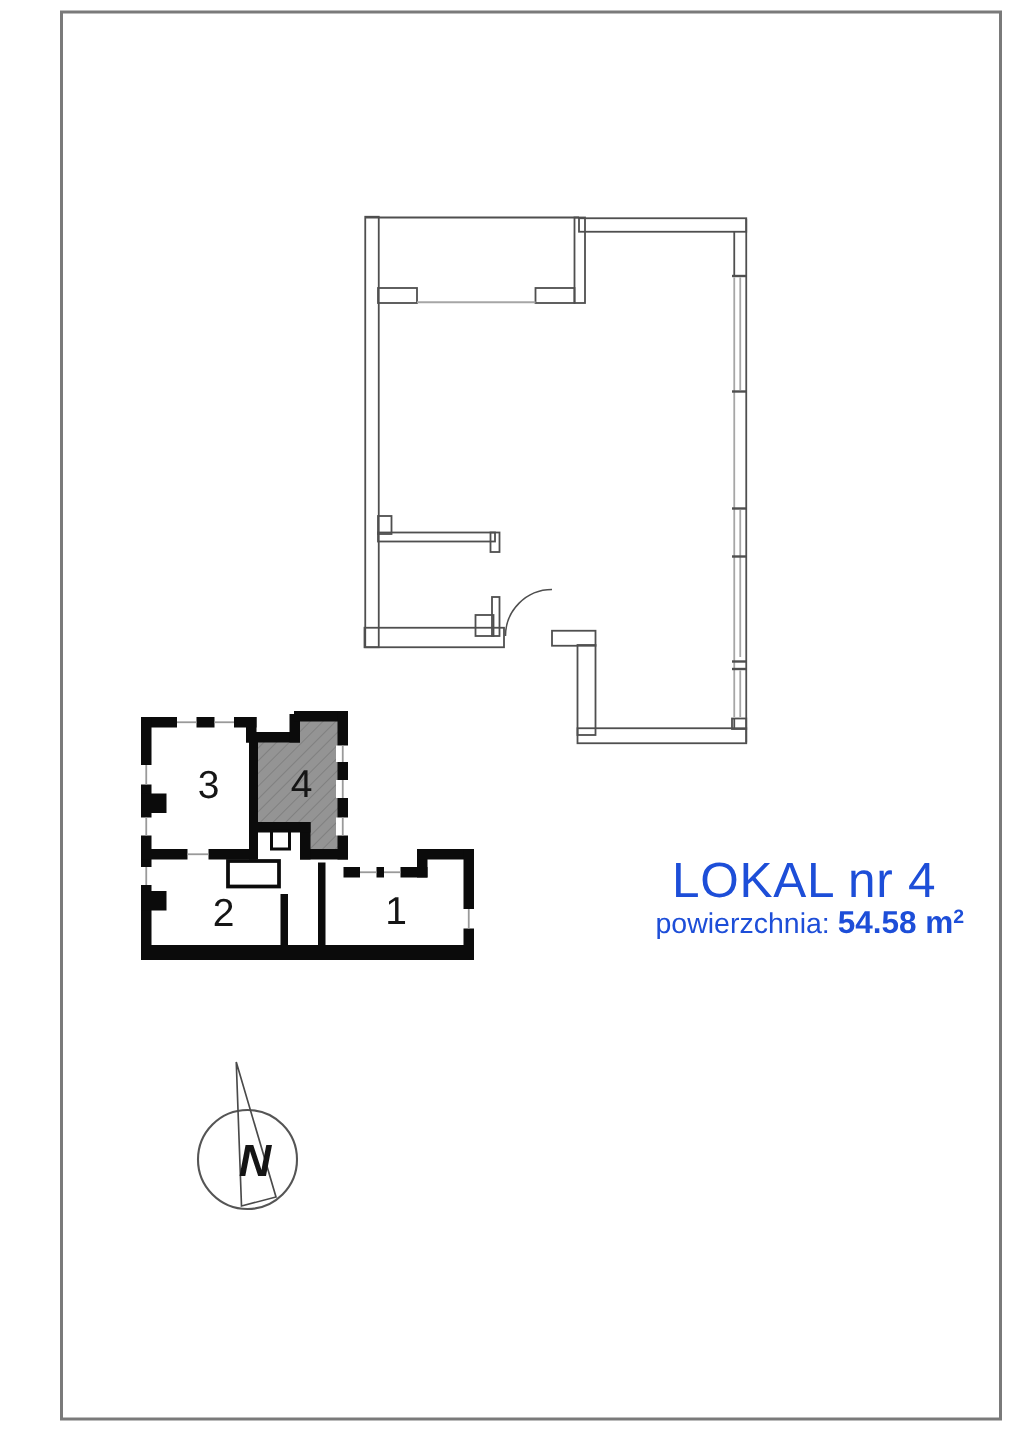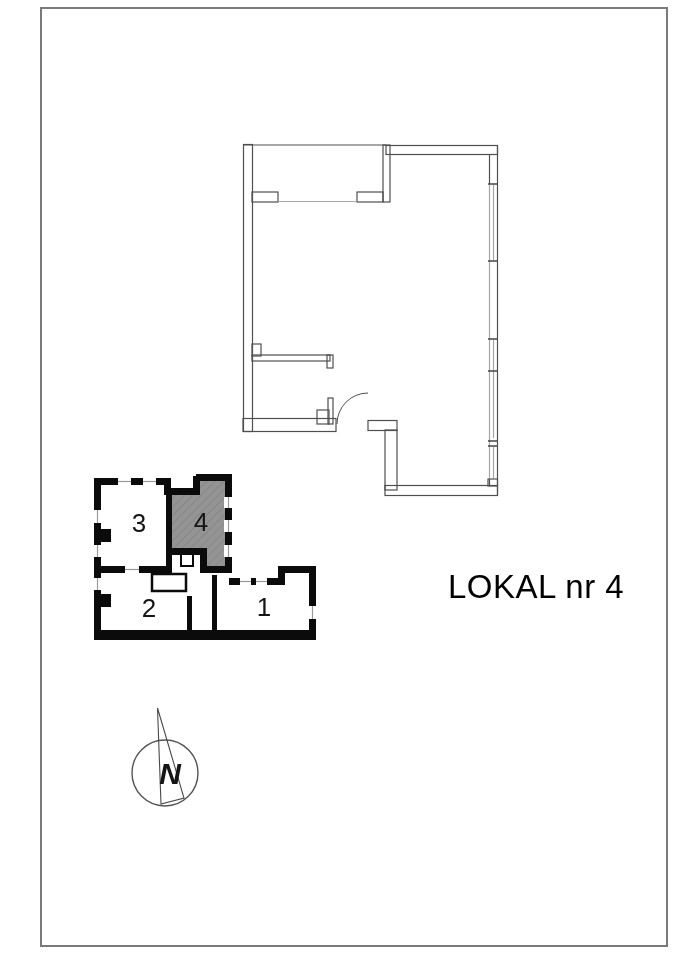--- a/index.html
+++ b/index.html
@@ -2,21 +2,21 @@
 <html><head>
 <meta charset="utf-8">
 <style>
   html,body{margin:0;padding:0;background:#fff;}
   body{width:679px;height:960px;position:relative;overflow:hidden;
        font-family:"Liberation Sans", sans-serif;}
   .sheet{position:absolute;left:0;top:0;width:679px;height:960px;background:#fff;}
   .frame{position:absolute;left:40px;top:7px;width:628px;height:940px;
          border:2px solid #7a7a7a;box-sizing:border-box;}
   svg{position:absolute;left:0;top:0;}
-  .caption{position:absolute;color:#000000;}
+  .caption{position:absolute;color:#1d4ed8;}
   .caption-title{left:448px;top:568px;font-size:33px;letter-spacing:0.5px;}
   .caption-area{left:437px;top:603px;font-size:19px;}
   .caption-area b{font-size:21px;}
   .caption-area sup{font-size:13px;font-weight:bold;}
   text{font-family:"Liberation Sans", sans-serif;}
   .unit-label{font-size:26px;fill:#151515;}
   .north-label{font-size:30px;font-weight:bold;font-style:italic;fill:#151515;}
 </style>
 </head>
 <body>
@@ -154,13 +154,17 @@
     </g>
 
     <g>
       <circle cx="165" cy="773" r="33" fill="none" stroke="#555555" stroke-width="1.4"></circle>
       <path d="M157.5,708 L161,804 L184,798 Z" fill="none" stroke="#4a4a4a" stroke-width="1.1"></path>
       <text x="170" y="784" class="north-label" text-anchor="middle">N</text>
     </g>
   </svg>
 
   <div class="caption caption-title">LOKAL nr 4</div>
+  <div class="caption caption-area">
+    <span>powierzchnia:</span>
+    <b>54.58 m</b><sup>2</sup>
+  </div>
 </div>
 
 </body></html>

